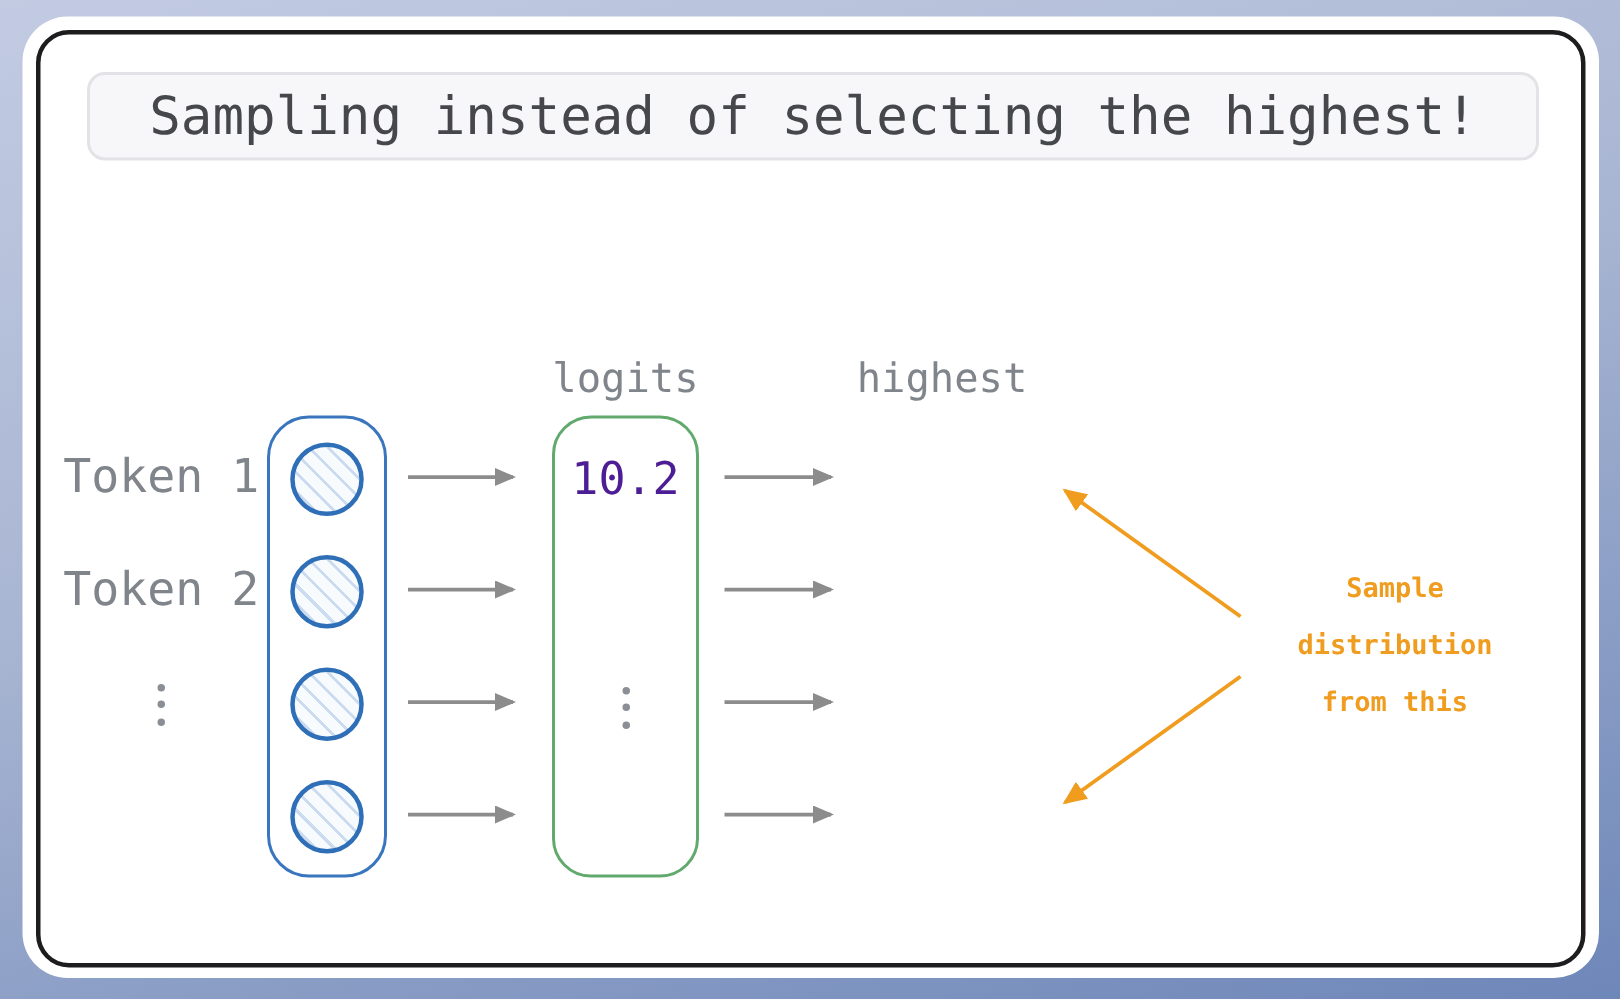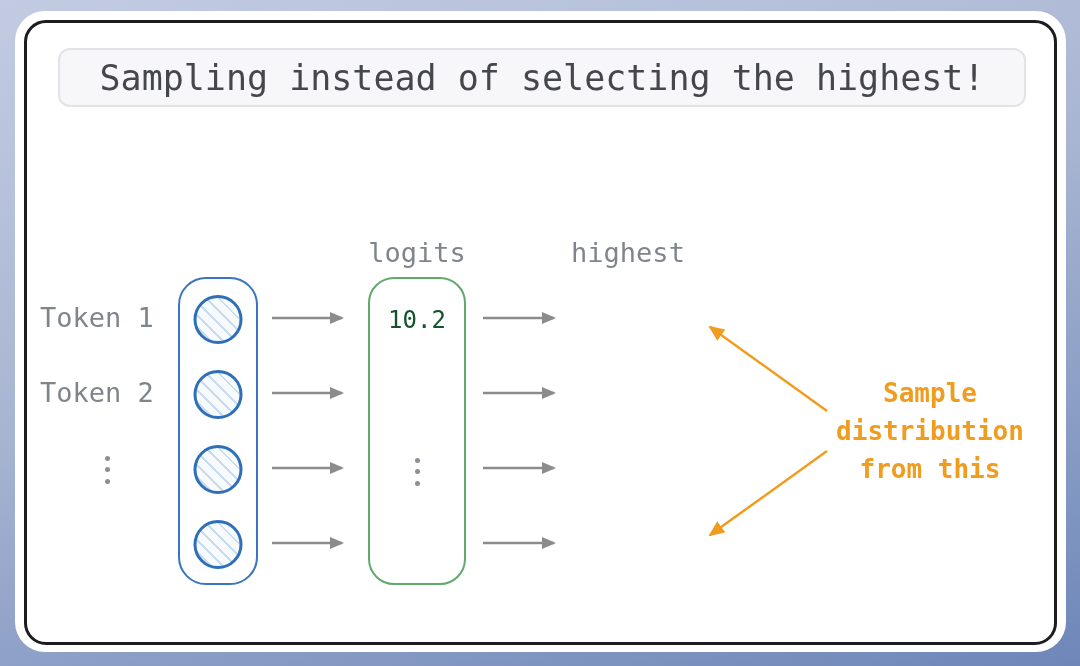--- a/index.html
+++ b/index.html
@@ -29,21 +29,21 @@
   .col-label{
     position:absolute;color:#80858c;font-size:27px;
     text-align:center;line-height:36px;
   }
   .output-label{left:128px;top:200px;width:180px;}
   .logits-label{left:327px;top:235px;width:180px;}
   .softmax-label{left:538px;top:235px;width:180px;}
 
   .token-label{
     position:absolute;left:40px;width:135px;height:36px;line-height:36px;
-    text-align:left;font-size:27px;color:#80858c;white-space:nowrap;
+    text-align:center;font-size:31px;color:#80858c;white-space:nowrap;
   }
 
   .blue-box{
     position:absolute;left:178px;top:277px;width:80px;height:308px;
     border:2.5px solid #3a76bd;border-radius:28px;background:#fff;
     box-sizing:border-box;
   }
   .neuron{
     position:absolute;left:50%;transform:translateX(-50%);
     width:43px;height:43px;border-radius:50%;
@@ -52,35 +52,35 @@
   }
 
   .green-box{
     position:absolute;top:277px;height:308px;background:#fff;
     border:2px solid #62a96e;border-radius:26px;box-sizing:border-box;
   }
   .logits-box{left:368px;width:98px;}
   .softmax-box{left:577px;width:96px;}
   .value{
     position:absolute;left:0;width:100%;height:36px;line-height:36px;
-    text-align:center;font-size:24px;color:#14532d;
+    text-align:center;font-size:30px;color:#4c1d95;
   }
 
   .vdots{position:absolute;}
   .vdots .dot{
     width:5px;height:5px;border-radius:50%;background:#8a8f96;margin:6.5px auto;
   }
   .token-dots{left:40px;top:449px;width:135px;}
   .box-dots{left:0;top:172px;width:100%;}
 
   .overlay{position:absolute;left:0;top:0;pointer-events:none;}
 
   .annotation{
     position:absolute;left:795px;top:374px;width:270px;
-    text-align:center;color:#ef9c1f;font-size:26px;font-weight:bold;
+    text-align:center;color:#ef9c1f;font-size:18px;font-weight:bold;
     line-height:38px;
   }
   .annotation div{white-space:nowrap;}
 </style>
 </head>
 <body>
 
 <div class="stage">
 
   <div class="card-outer">

